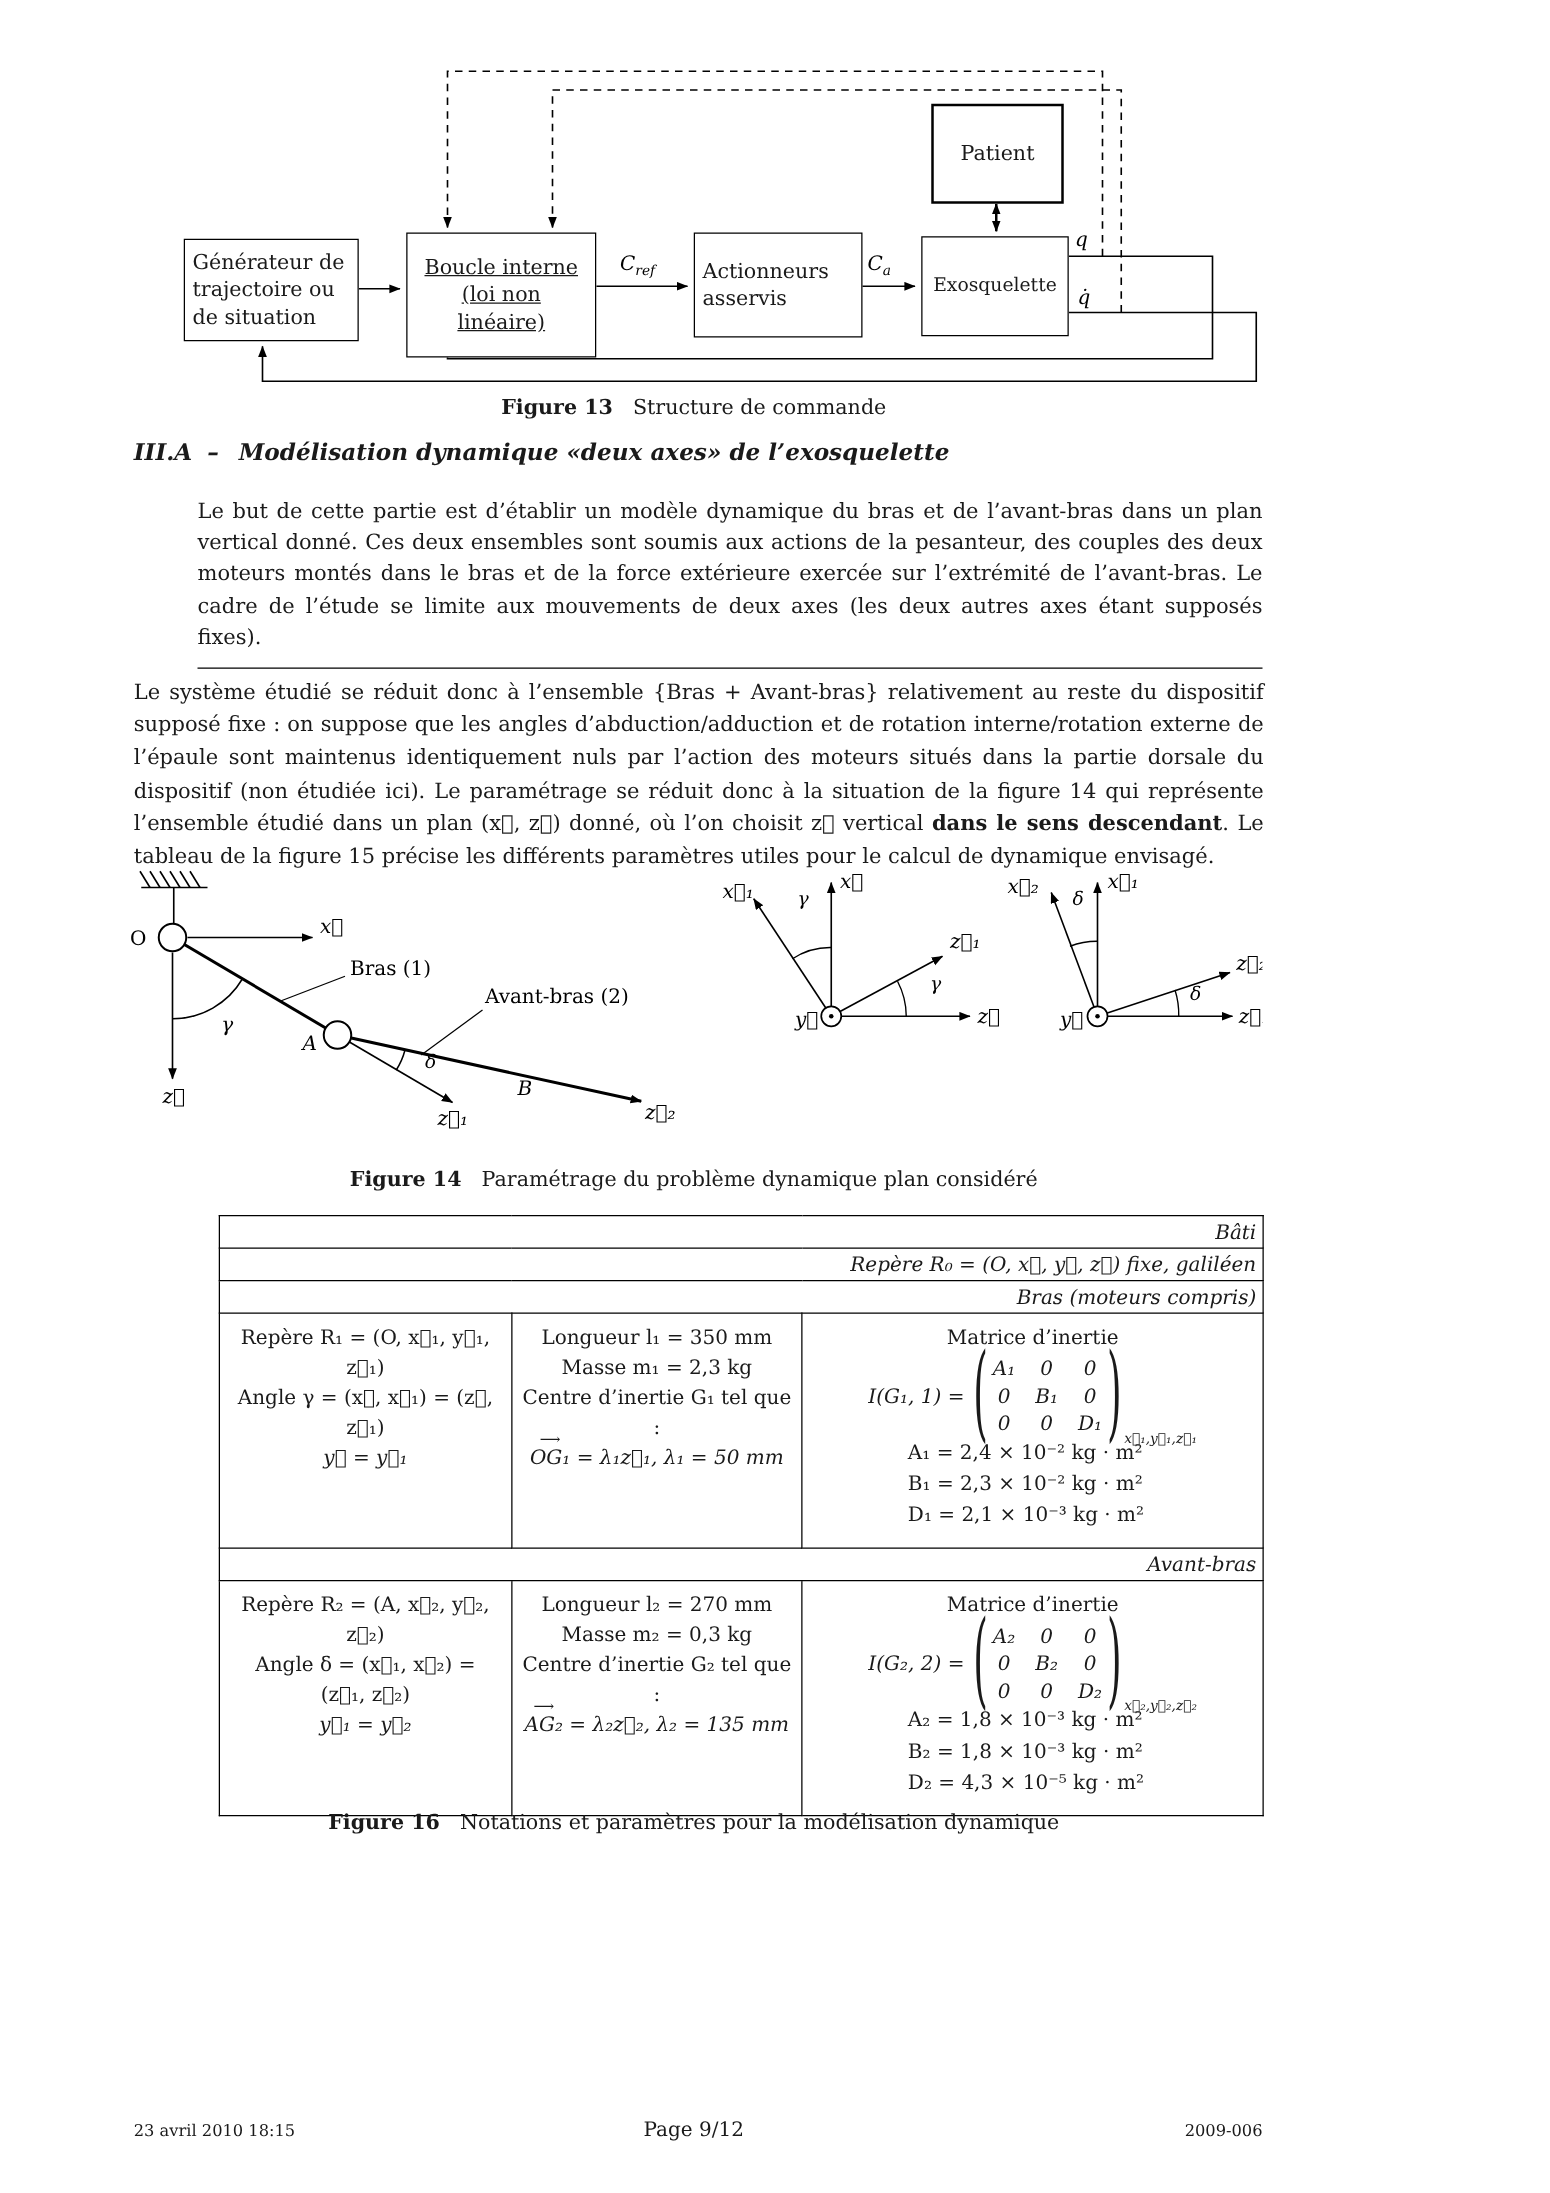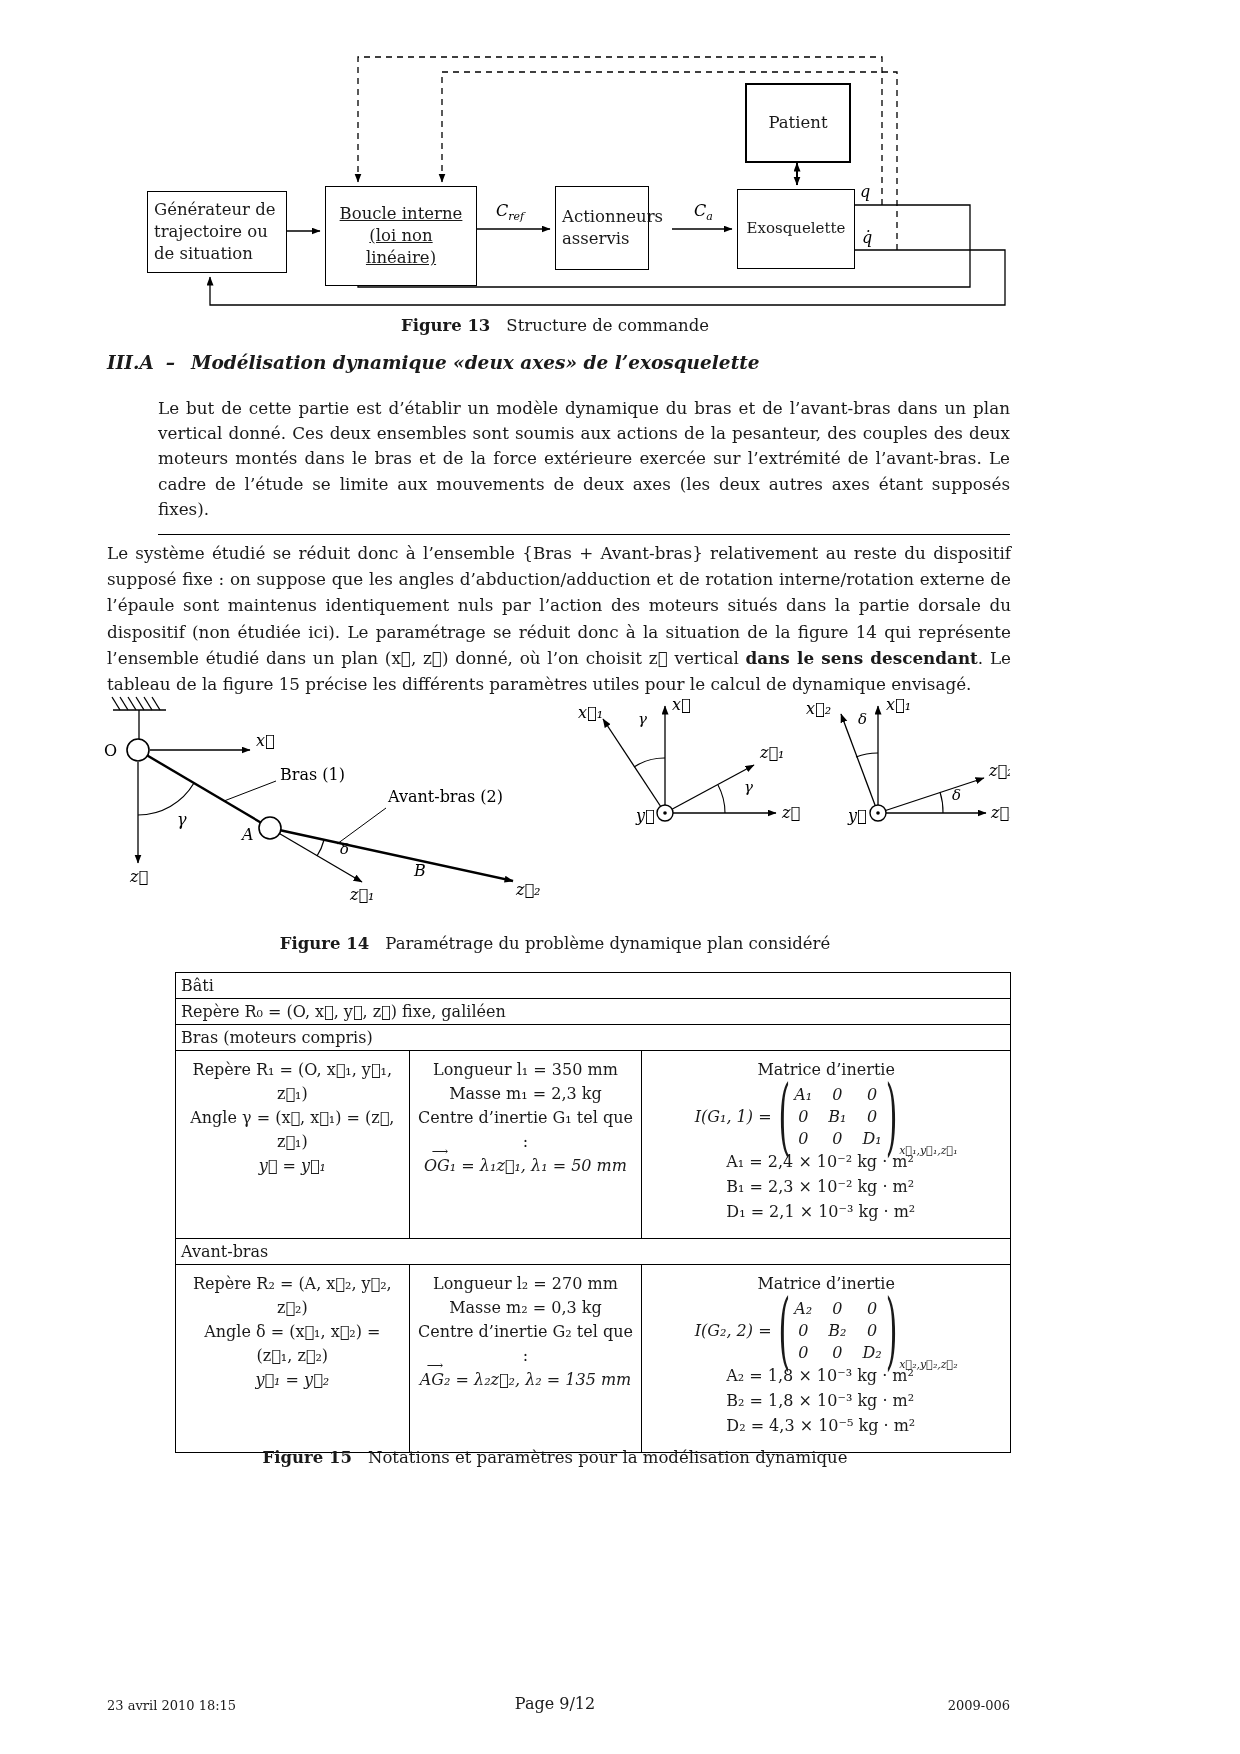--- a/index.html
+++ b/index.html
@@ -17,21 +17,21 @@
 #objectif{position:absolute;left:158px;top:396px;width:852px;border-bottom:1.6px solid #000;padding-bottom:12px;}
 .obj-head{display:flex;align-items:center;gap:12px;margin-bottom:7px;}
 .obj-rule{border-top:1.6px solid #000;height:0;}
 .obj-rule.short{width:40px;}
 .obj-rule.long{flex:1;}
 .obj-title{font-weight:bold;font-size:17.5px;}
 .obj-text{font-size:16.8px;line-height:1.5;text-align:justify;}
 #body-par{position:absolute;left:107px;top:540px;width:904px;font-size:16.8px;line-height:1.56;text-align:justify;}
 table.params{position:absolute;left:175px;top:972px;width:836px;border-collapse:collapse;font-size:16px;}
 table.params td{border:1.3px solid #000;}
-td.chead{text-align:left;padding:3px 5px;}
+td.chead{text-align:right;padding:3px 5px;font-style:italic;}
 td.cellbig{vertical-align:top;padding:7px 8px;height:188px;}
 .cline{text-align:center;line-height:1.5;}
 .vals{margin-left:76px;line-height:1.55;margin-top:2px;}
 .mat-eq{display:flex;align-items:center;justify-content:center;margin:3px 0 2px;}
 .mat-eq .prefix{margin-right:5px;}
 .paren{display:inline-block;font-size:30px;transform:scaleY(2.8);font-weight:300;margin:0 2px;line-height:1;}
 .mgrid{display:grid;grid-template-columns:auto auto auto;column-gap:16px;row-gap:3px;text-align:center;font-style:italic;padding:0 2px;}
 .msub{font-size:11px;align-self:flex-end;transform:translateY(9px);font-style:italic;}
 .ov{position:relative;display:inline-block;font-style:italic;}
 .ov::after{content:"⟶";position:absolute;left:0;right:0;top:-0.95em;font-size:0.72em;text-align:center;}
@@ -66,21 +66,21 @@
       <text x="594" y="171" font-size="16" font-style="italic"><tspan>C</tspan><tspan dy="4" font-size="11">a</tspan></text>
       <text x="760" y="152" font-size="16" font-style="italic">q</text>
       <text x="762" y="198" font-size="16" font-style="italic">q̇</text>
     </svg>
     <div class="blockbox" style="left:47px;top:146px;width:140px;height:82px;justify-content:flex-start;text-align:left;">
         <span>Générateur de trajectoire ou de situation</span>
       </div>
     <div class="blockbox" style="left:225px;top:141px;width:152px;height:100px;text-decoration:underline;">
         <span>Boucle interne (loi non linéaire)</span>
       </div>
-    <div class="blockbox" style="left:455px;top:141px;width:94px;height:84px;justify-content:flex-start;text-align:left;">
+    <div class="blockbox" style="left:455px;top:141px;width:135px;height:84px;justify-content:flex-start;text-align:left;">
         <span>Actionneurs asservis</span>
       </div>
     <div class="blockbox" style="left:637px;top:144px;width:118px;height:80px;font-size:15px;">
         <span>Exosquelette</span>
       </div>
     <div class="blockbox" style="left:645px;top:38px;width:106px;height:80px;border-width:2.8px;">
         <span>Patient</span>
       </div>
   </div>
 
@@ -277,20 +277,20 @@
             <div>A₂ = 1,8 × 10⁻³ kg · m²</div>
             <div>B₂ = 1,8 × 10⁻³ kg · m²</div>
             <div>D₂ = 4,3 × 10⁻⁵ kg · m²</div>
           </div>
         </td>
       </tr>
     </tbody>
   </table>
 
   <div class="caption" id="cap15" style="top:1448px;">
-    <span class="cap-label">Figure 15</span><span>Notations et paramètres pour la modélisation dynamique</span>
+    <span class="cap-label">Figure 16</span><span>Notations et paramètres pour la modélisation dynamique</span>
   </div>
 
   <div class="footer-item" style="left:107px;top:1698px;">23 avril 2010 18:15</div>
   <div class="footer-item" style="left:100px;top:1694px;width:910px;text-align:center;font-size:16px;">Page 9/12</div>
   <div class="footer-item" style="right:230px;top:1698px;">2009-006</div>
 
 </div>
 
 </body></html>

